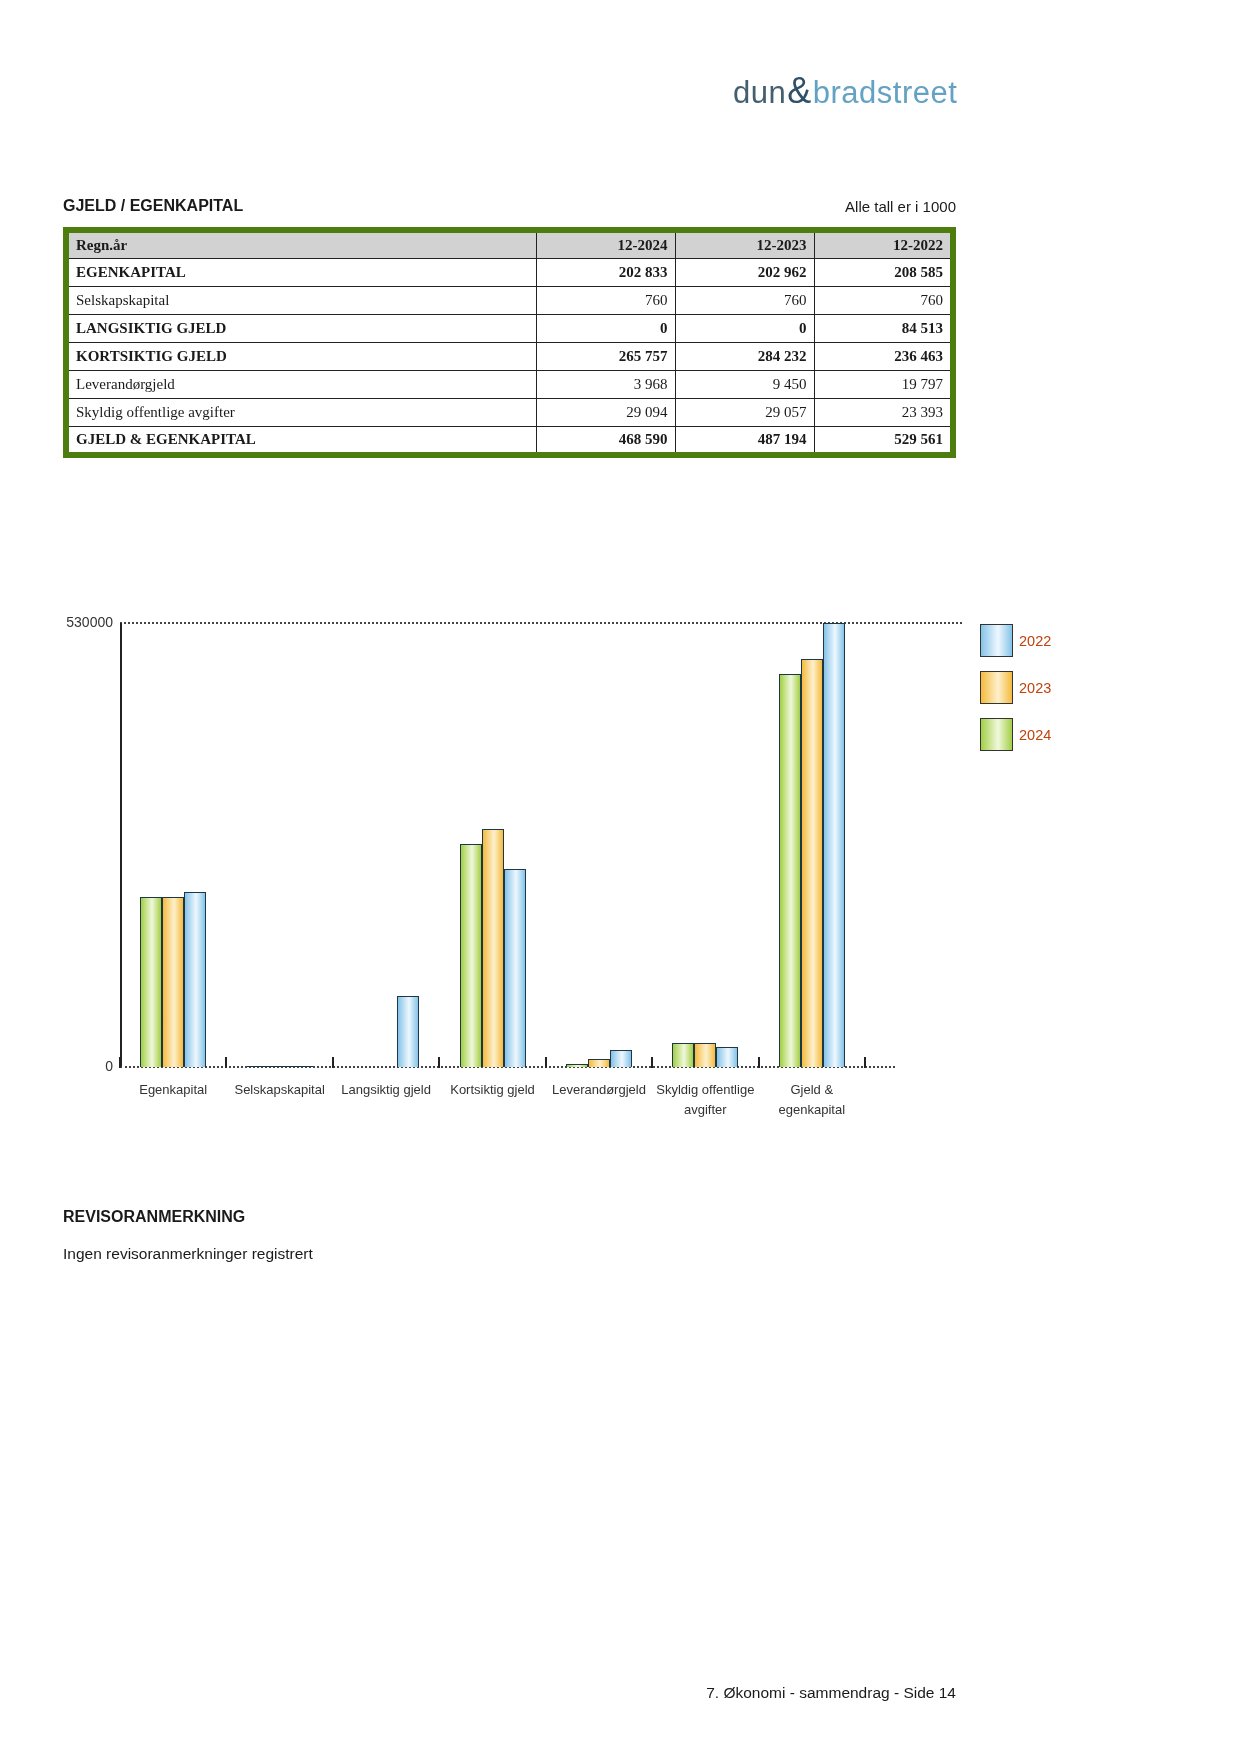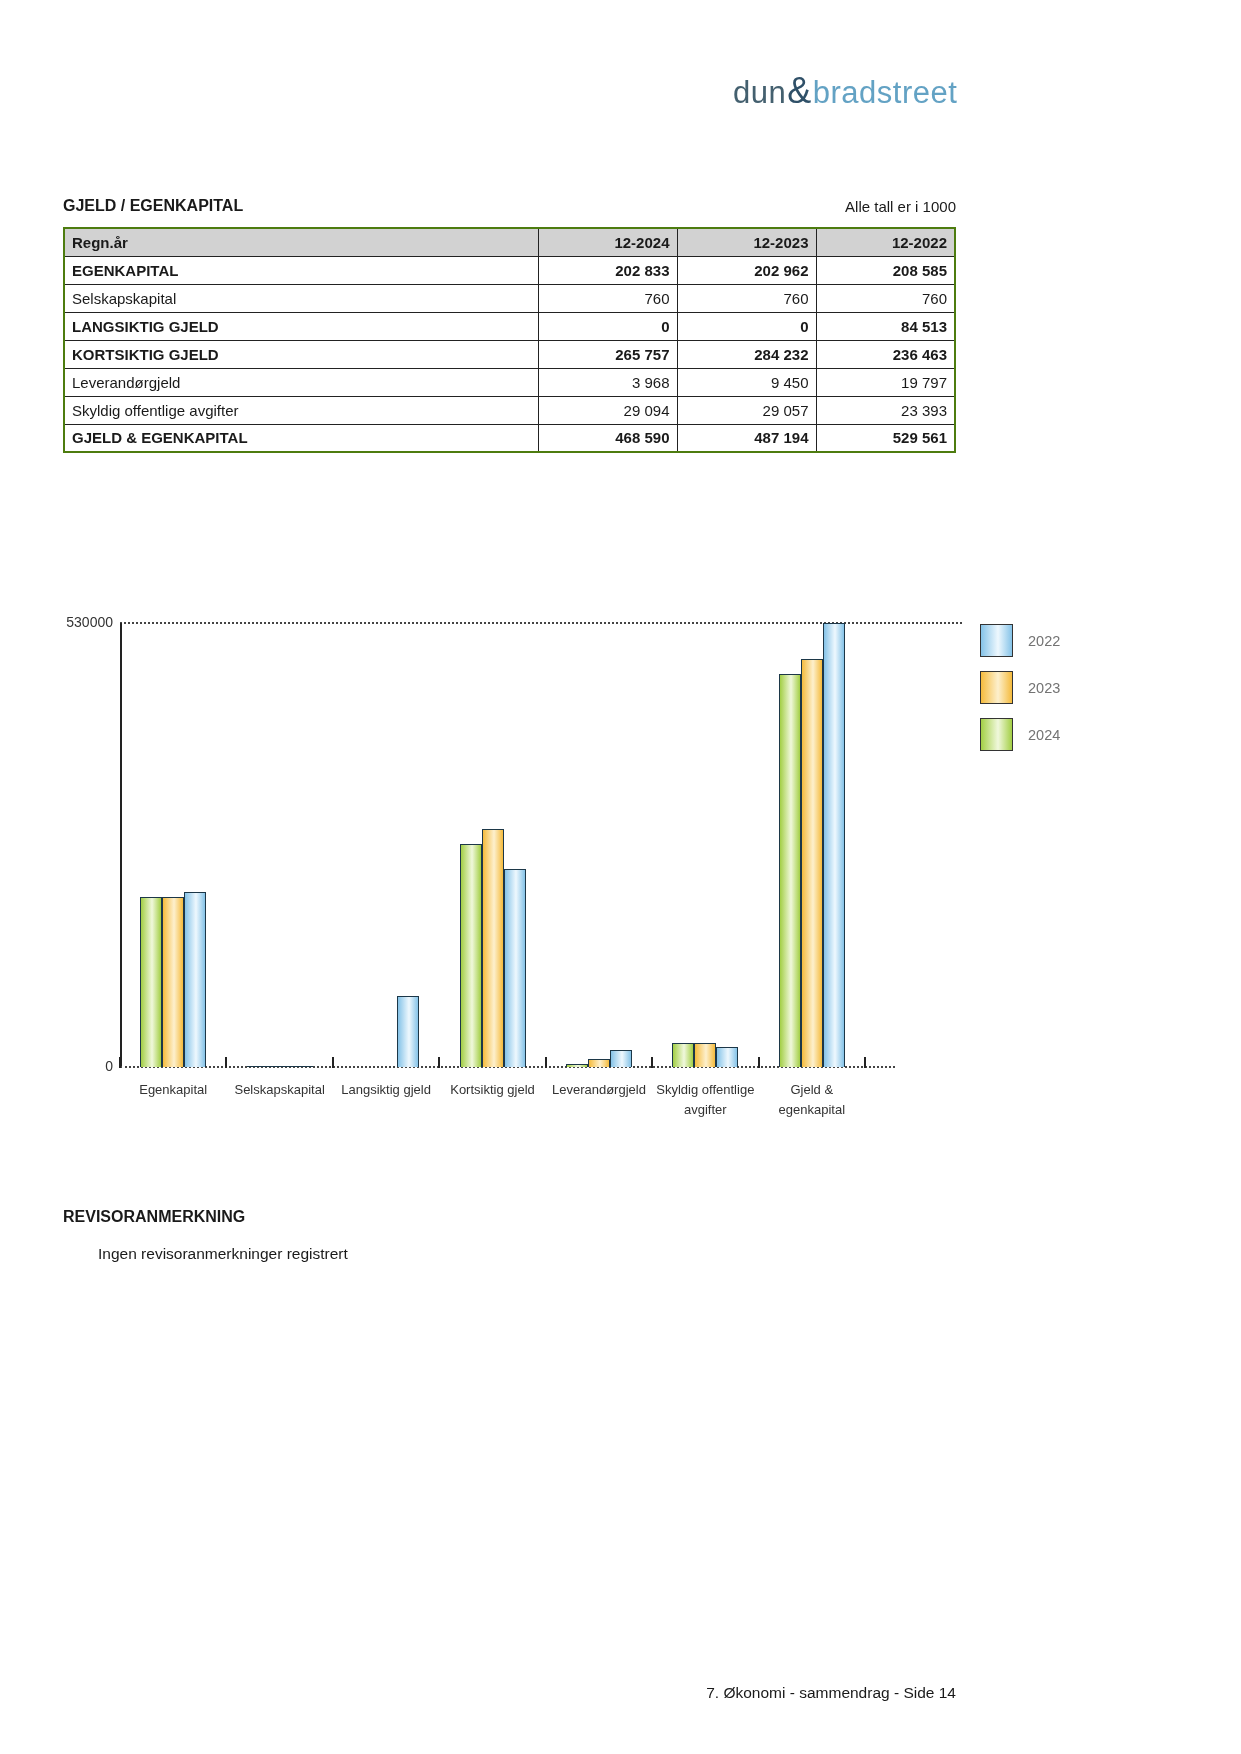--- a/index.html
+++ b/index.html
@@ -16,43 +16,43 @@
 
   
   .section-head { position:absolute; top:197px; left:63px; width:893px; display:flex; justify-content:space-between; align-items:flex-end; }
   .section-title { font-size:16px; font-weight:bold; }
   .section-note { font-size:15px; }
 
   
   table.fin { position:absolute; top:227px; left:63px; width:893px; border-collapse:collapse; font-size:15px; }
   table.fin th, table.fin td { border:1px solid #222; padding:4px 7px; height:28px; }
   table.fin thead th { background:#d2d2d2; text-align:left; font-weight:bold; }
-  table.fin { border:2px solid #4d7c0f; }
+  table.fin { border:6px solid #4d7c0f;font-family:Liberation Serif, serif; }
   table.fin .num { text-align:right; width:139px;margin-top:45px; }
   table.fin tr.bold td { font-weight:bold; }
 
   
   .chart { position:absolute; top:610px; left:63px; width:1020px; height:560px; font-size:13px; color:#333; }
   .y-axis { position:absolute; left:57px; top:13px; width:2px; height:444px; background:#222; }
   .gridline-top { position:absolute; left:57px; top:12px; width:842px; border-top:2px dotted #444; }
   .baseline { position:absolute; left:57px; top:456px; width:775px; border-top:2px dotted #444; }
   .y-label { position:absolute; left:0; width:50px; text-align:right; font-size:14px; color:#333; }
   .y-label.top { top:4px; }
   .y-label.bottom { top:448px; }
   .bar { position:absolute; width:22px; border:1px solid #1c3748; border-bottom:none; }
   .tick { position:absolute; top:447px; width:2px; height:11px; background:#222; }
   .cat-label { position:absolute; top:470px; text-align:center; line-height:20px; white-space:pre-line; font-size:13px; color:#333; }
   .legend { position:absolute; left:917px; top:14px; }
   .legend-row { display:flex; align-items:center; margin-bottom:14px; }
   .legend-swatch { width:33px; height:33px; border:1px solid #333; }
-  .legend-label { margin-left:15px; font-size:14.5px; color:#737373; }
+  .legend-label { margin-left:6px; font-size:14.5px; color:#c2410c; }
 
   
   .revisor-heading { position:absolute; top:1208px; left:63px; font-size:16px; font-weight:bold; }
-  .revisor-text { position:absolute; top:1245px; left:63px; font-size:15.5px;margin-left:35px; }
+  .revisor-text { position:absolute; top:1245px; left:63px; font-size:15.5px; }
   .footer { position:absolute; top:1684px; left:63px; width:893px; text-align:right; font-size:15.5px; }
 </style>
 </head>
 <body>
 
 <div class="page">
 
   <div class="logo">
     <span class="l1">dun</span><span class="amp">&amp;</span><span class="l2">bradstreet</span>
   </div>

